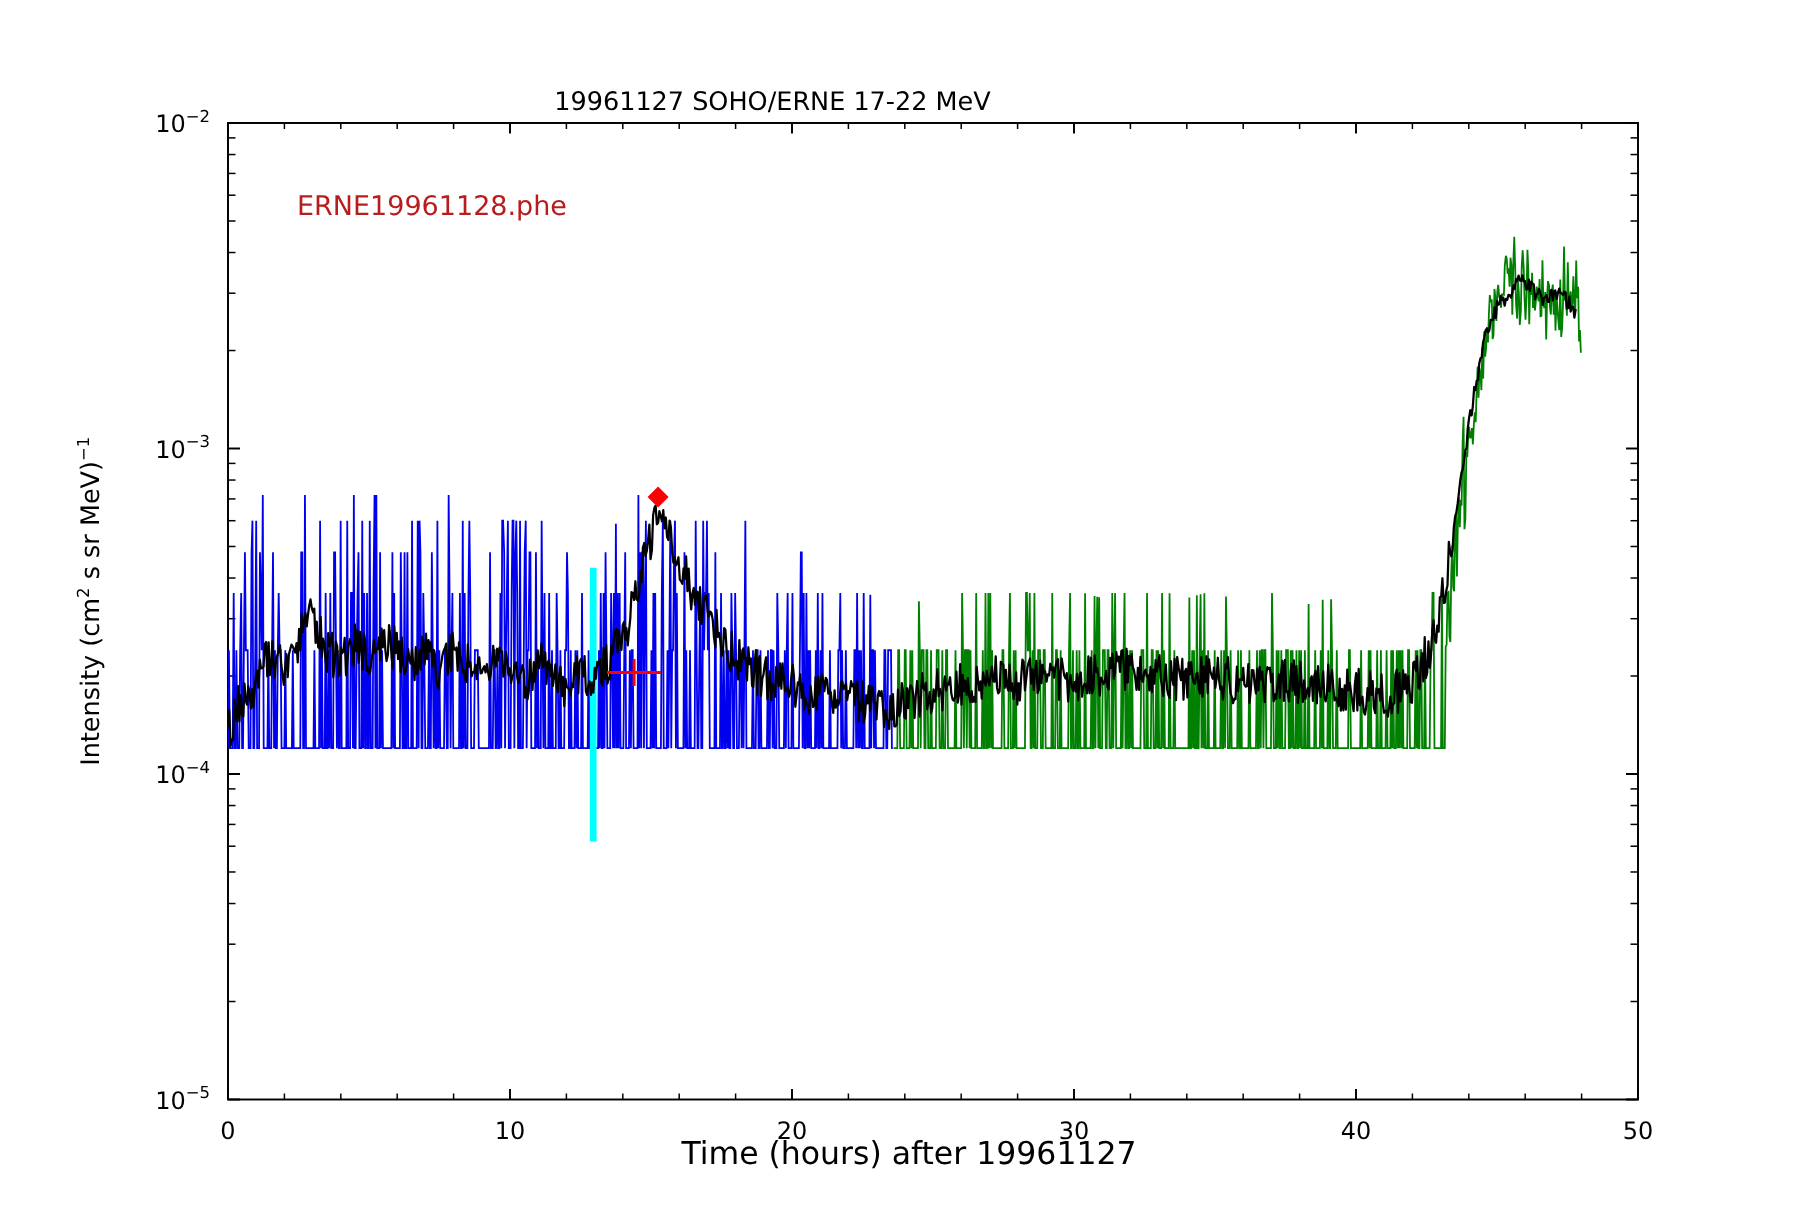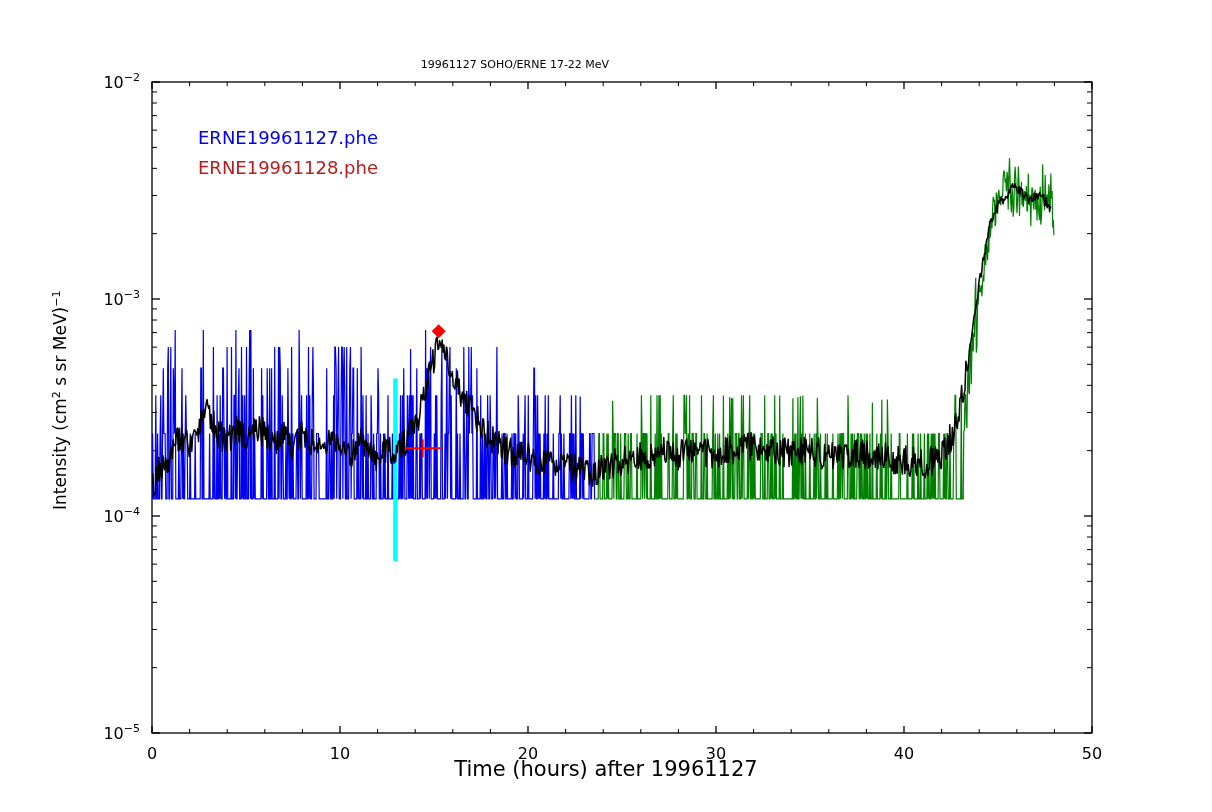--- a/index.html
+++ b/index.html
@@ -146,24 +146,23 @@
         <text x="716" y="759" text-anchor="middle" font-size="16" fill="#000" font-family="&quot;DejaVu Sans&quot;,sans-serif">30</text>
         <text x="904" y="759" text-anchor="middle" font-size="16" fill="#000" font-family="&quot;DejaVu Sans&quot;,sans-serif">40</text>
         <text x="1092" y="759" text-anchor="middle" font-size="16" fill="#000" font-family="&quot;DejaVu Sans&quot;,sans-serif">50</text>
         <text x="140" y="739" text-anchor="end" font-size="16" fill="#000" font-family="&quot;DejaVu Sans&quot;,sans-serif"><tspan>10</tspan><tspan dy="-7" font-size="11">−5</tspan></text>
         <text x="140" y="522" text-anchor="end" font-size="16" fill="#000" font-family="&quot;DejaVu Sans&quot;,sans-serif"><tspan>10</tspan><tspan dy="-7" font-size="11">−4</tspan></text>
         <text x="140" y="305" text-anchor="end" font-size="16" fill="#000" font-family="&quot;DejaVu Sans&quot;,sans-serif"><tspan>10</tspan><tspan dy="-7" font-size="11">−3</tspan></text>
         <text x="140" y="88" text-anchor="end" font-size="16" fill="#000" font-family="&quot;DejaVu Sans&quot;,sans-serif"><tspan>10</tspan><tspan dy="-7" font-size="11">−2</tspan></text>
       </g>
   </svg>
 
-  <div id="title-el" class="ttl-html" style="position:absolute;left:0;top:58px;width:1030px;text-align:center;font-size:11px;color:#000;">19961127 SOHO/ERNE 17-22 MeV</div>
+  <div id="title-el" class="ttl-html" style="position:absolute;left:0;top:58px;width:1030px;text-align:center;font-size:17px;color:#000;">19961127 SOHO/ERNE 17-22 MeV</div>
 
   <div id="legend-box" style="position:absolute;left:198px;top:123px;">
-    <div style="font-size:18px;line-height:30px;color:#0000ee;">ERNE19961127.phe</div>
     <div style="font-size:18px;line-height:30px;color:#b91c1c;">ERNE19961128.phe</div>
   </div>
 
   <div id="xlabel-el" style="position:absolute;left:0;top:757px;width:1212px;text-align:center;font-size:21px;color:#000;">Time (hours) after 19961127</div>
 
   <div id="ylabel-el" style="position:absolute;left:-150px;top:390px;width:420px;text-align:center;font-size:17px;color:#000;transform:rotate(-90deg);">
     <span>Intensity (cm</span><sup style="font-size:11px;">2</sup><span> s sr MeV)</span><sup style="font-size:11px;">−1</sup>
   </div>
 </div>
 

